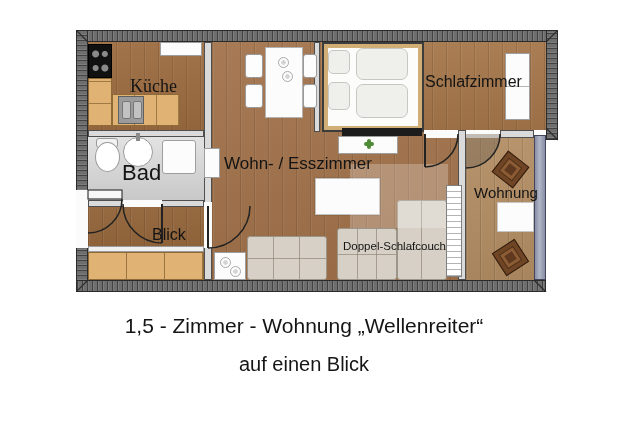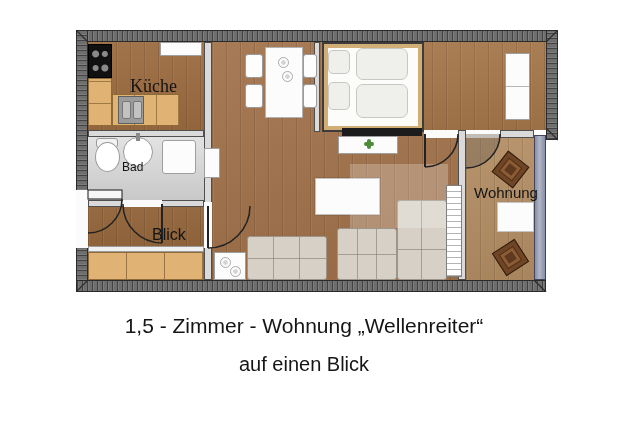--- a/index.html
+++ b/index.html
@@ -147,23 +147,26 @@
       <div class="in"></div>
       <div class="in2"></div>
     </div>
   <div class="abs bchair" style="left:421px;top:214px;width:27px;height:27px;transform:rotate(-33deg);">
       <div class="in"></div>
       <div class="in2"></div>
     </div>
   <div class="abs furn white-f" style="left:421px;top:172px;width:37px;height:30px;border-color:#c6c6c6;"></div>
 
   <div class="lbl" style="left:54px;top:46px;font-size:18px;font-family:Liberation Serif, serif;">Küche</div>
-  <div class="lbl" style="left:46px;top:130px;font-size:12px;">Bad</div>
+  <div class="lbl" style="left:46px;top:130px;font-size:22px;">Bad</div>
   <div class="lbl" style="left:76px;top:196px;font-size:16px;">Blick</div>
+  <div class="lbl" style="left:148px;top:124px;font-size:17px;">Wohn- / Esszimmer</div>
+  <div class="lbl" style="left:349px;top:43px;font-size:16px;">Schlafzimmer</div>
   <div class="lbl" style="left:398px;top:154px;font-size:15px;">Wohnung</div>
+  <div class="lbl" style="left:267px;top:210px;font-size:11.5px;">Doppel-Schlafcouch</div>
 
   <svg id="arcs" viewBox="0 0 482 262">
 
     <line x1="0" y1="0" x2="12" y2="12" stroke="#2b2b2b" stroke-width="1.2"></line>
     <line x1="482" y1="0" x2="470" y2="12" stroke="#2b2b2b" stroke-width="1.2"></line>
     <line x1="0" y1="262" x2="12" y2="250" stroke="#2b2b2b" stroke-width="1.2"></line>
     <line x1="470" y1="262" x2="458" y2="250" stroke="#2b2b2b" stroke-width="1.2"></line>
     <line x1="482" y1="110" x2="470" y2="98" stroke="#2b2b2b" stroke-width="1.2"></line>
 
     <rect x="12" y="160" width="34" height="9" fill="#f7f7f7" stroke="#3a3a3a" stroke-width="1.2"></rect>

